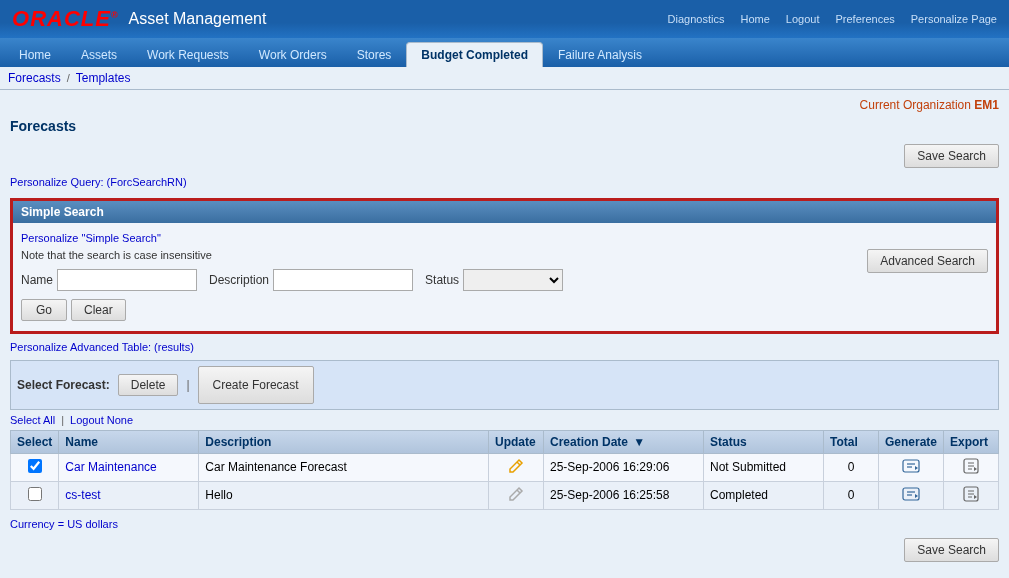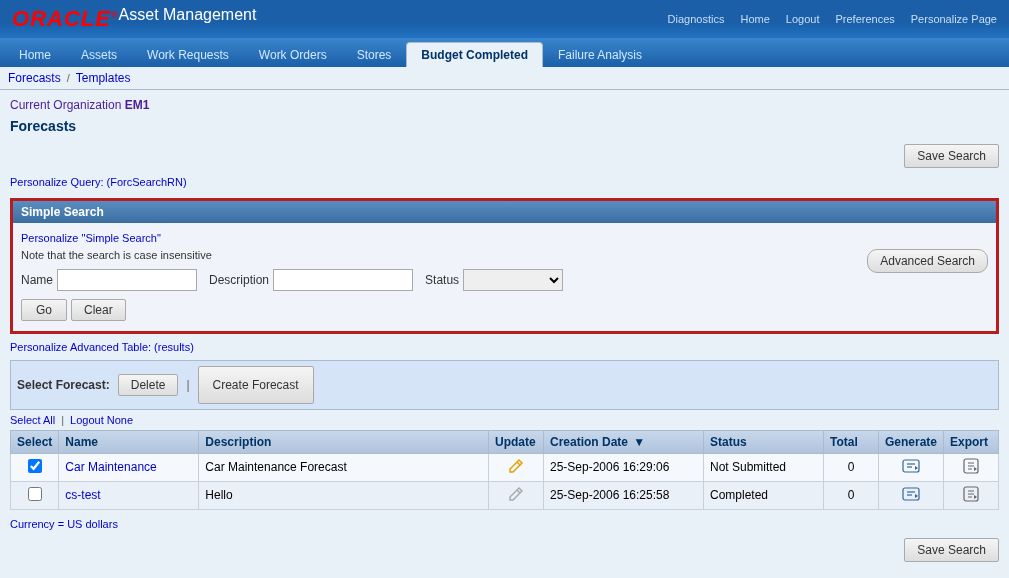--- a/index.html
+++ b/index.html
@@ -1,41 +1,41 @@
 <!DOCTYPE html>
 <html><head>
   <meta charset="utf-8">
   <style>
     * { margin: 0; padding: 0; box-sizing: border-box; }
     body { font-family: Arial, sans-serif; font-size: 12px; background: #d6e4f7; width: 1009px; min-height: 578px; }
 
     
     #header { background: linear-gradient(180deg, #1a5fa8 0%, #1a5fa8 60%, #2272c3 100%); padding: 6px 12px; display: flex; align-items: center; justify-content: space-between; }
-    #header-logo { display: flex; align-items: flex-start; }
+    #header-logo { display: flex; align-items: center; gap: 10px; }
     #oracle-logo { color: #fff; font-size: 22px; font-weight: bold; font-style: italic; letter-spacing: 1px; }
     #oracle-logo span { color: #f00; }
     #app-title { color: #fff; font-size: 16px; font-weight: normal; }
     #header-nav { display: flex; gap: 16px; }
     #header-nav a { color: #c8dff8; font-size: 11px; text-decoration: none; }
 
     
     #tabbar { background: linear-gradient(180deg, #3a85cc 0%, #1a5fa8 100%); display: flex; align-items: flex-end; padding: 0 4px; padding-top: 4px; }
     .tab { padding: 5px 14px; font-size: 12px; cursor: pointer; border-radius: 4px 4px 0 0; color: #d0e8ff; border: 1px solid transparent; border-bottom: none; }
     .tab.active { background: #e8f0f8; color: #003366; font-weight: bold; border: 1px solid #aabbcc; border-bottom: none; }
 
     
     #breadcrumb { background: #e8f0f8; padding: 4px 8px; display: flex; gap: 6px; align-items: center; border-bottom: 1px solid #aabbcc; }
     #breadcrumb a { color: #0000cc; font-size: 12px; text-decoration: none; }
     #breadcrumb span { color: #666; font-size: 11px; }
 
     
     #content { background: #e8f0f8; padding: 8px 10px; min-height: 460px; }
 
     
-    #org-bar { text-align: left; font-size: 12px; color: #4c1d95; margin-bottom: 4px; }
+    #org-bar { text-align: right; font-size: 12px; color: #c2410c; margin-bottom: 4px; }
     #org-bar strong { font-weight: bold; }
 
     
     #page-title { font-size: 14px; font-weight: bold; color: #003366; margin-bottom: 8px; padding: 2px 0; }
 
     
     #save-search-top { text-align: right; margin-bottom: 6px; }
     .btn-save-search { background: linear-gradient(180deg, #f5f5f5, #ddd); border: 1px solid #aaa; padding: 4px 12px; font-size: 12px; cursor: pointer; border-radius: 2px; color: #333; }
 
     
@@ -54,21 +54,21 @@
     #search-fields { display: flex; align-items: center; gap: 12px; margin-bottom: 8px; }
     .field-group { display: flex; align-items: center; gap: 4px; }
     .field-label { font-size: 12px; color: #333; white-space: nowrap; }
     .field-input { border: 1px solid #aaa; padding: 2px 4px; font-size: 12px; height: 22px; }
     .field-select { border: 1px solid #aaa; padding: 2px 4px; font-size: 12px; height: 22px; }
 
     
     #search-buttons { display: flex; gap: 4px; margin-bottom: 2px; }
     .btn-go { background: linear-gradient(180deg, #f5f5f5, #ddd); border: 1px solid #aaa; padding: 3px 14px; font-size: 12px; cursor: pointer; border-radius: 2px; color: #333; }
     .btn-clear { background: linear-gradient(180deg, #f5f5f5, #ddd); border: 1px solid #aaa; padding: 3px 12px; font-size: 12px; cursor: pointer; border-radius: 2px; color: #333; }
-    .btn-advanced { background: linear-gradient(180deg, #f5f5f5, #ddd); border: 1px solid #aaa; padding: 4px 12px; font-size: 12px; cursor: pointer; border-radius: 10px; color: #333; }
+    .btn-advanced { background: linear-gradient(180deg, #f5f5f5, #ddd); border: 1px solid #aaa; padding: 4px 12px; font-size: 12px; cursor: pointer; border-radius: 2px; color: #333; }
 
     
     #personalize-results { margin-bottom: 6px; }
     #personalize-results a { color: #0000cc; font-size: 11px; text-decoration: none; }
 
     
     #select-forecast-bar { display: flex; align-items: center; gap: 8px; margin-bottom: 4px; background: #d6e4f7; padding: 5px 6px; border: 1px solid #aabbcc; }
     #select-forecast-label { font-size: 12px; font-weight: bold; color: #333; }
     .btn-delete { background: linear-gradient(180deg, #f5f5f5, #ddd); border: 1px solid #aaa; padding: 3px 12px; font-size: 12px; cursor: pointer; border-radius: 2px; color: #333; }
     .btn-create { background: linear-gradient(180deg, #f5f5f5, #ddd); border: 1px solid #aaa; padding: 11px 14px; font-size: 12px; cursor: pointer; border-radius: 2px; color: #333; }

